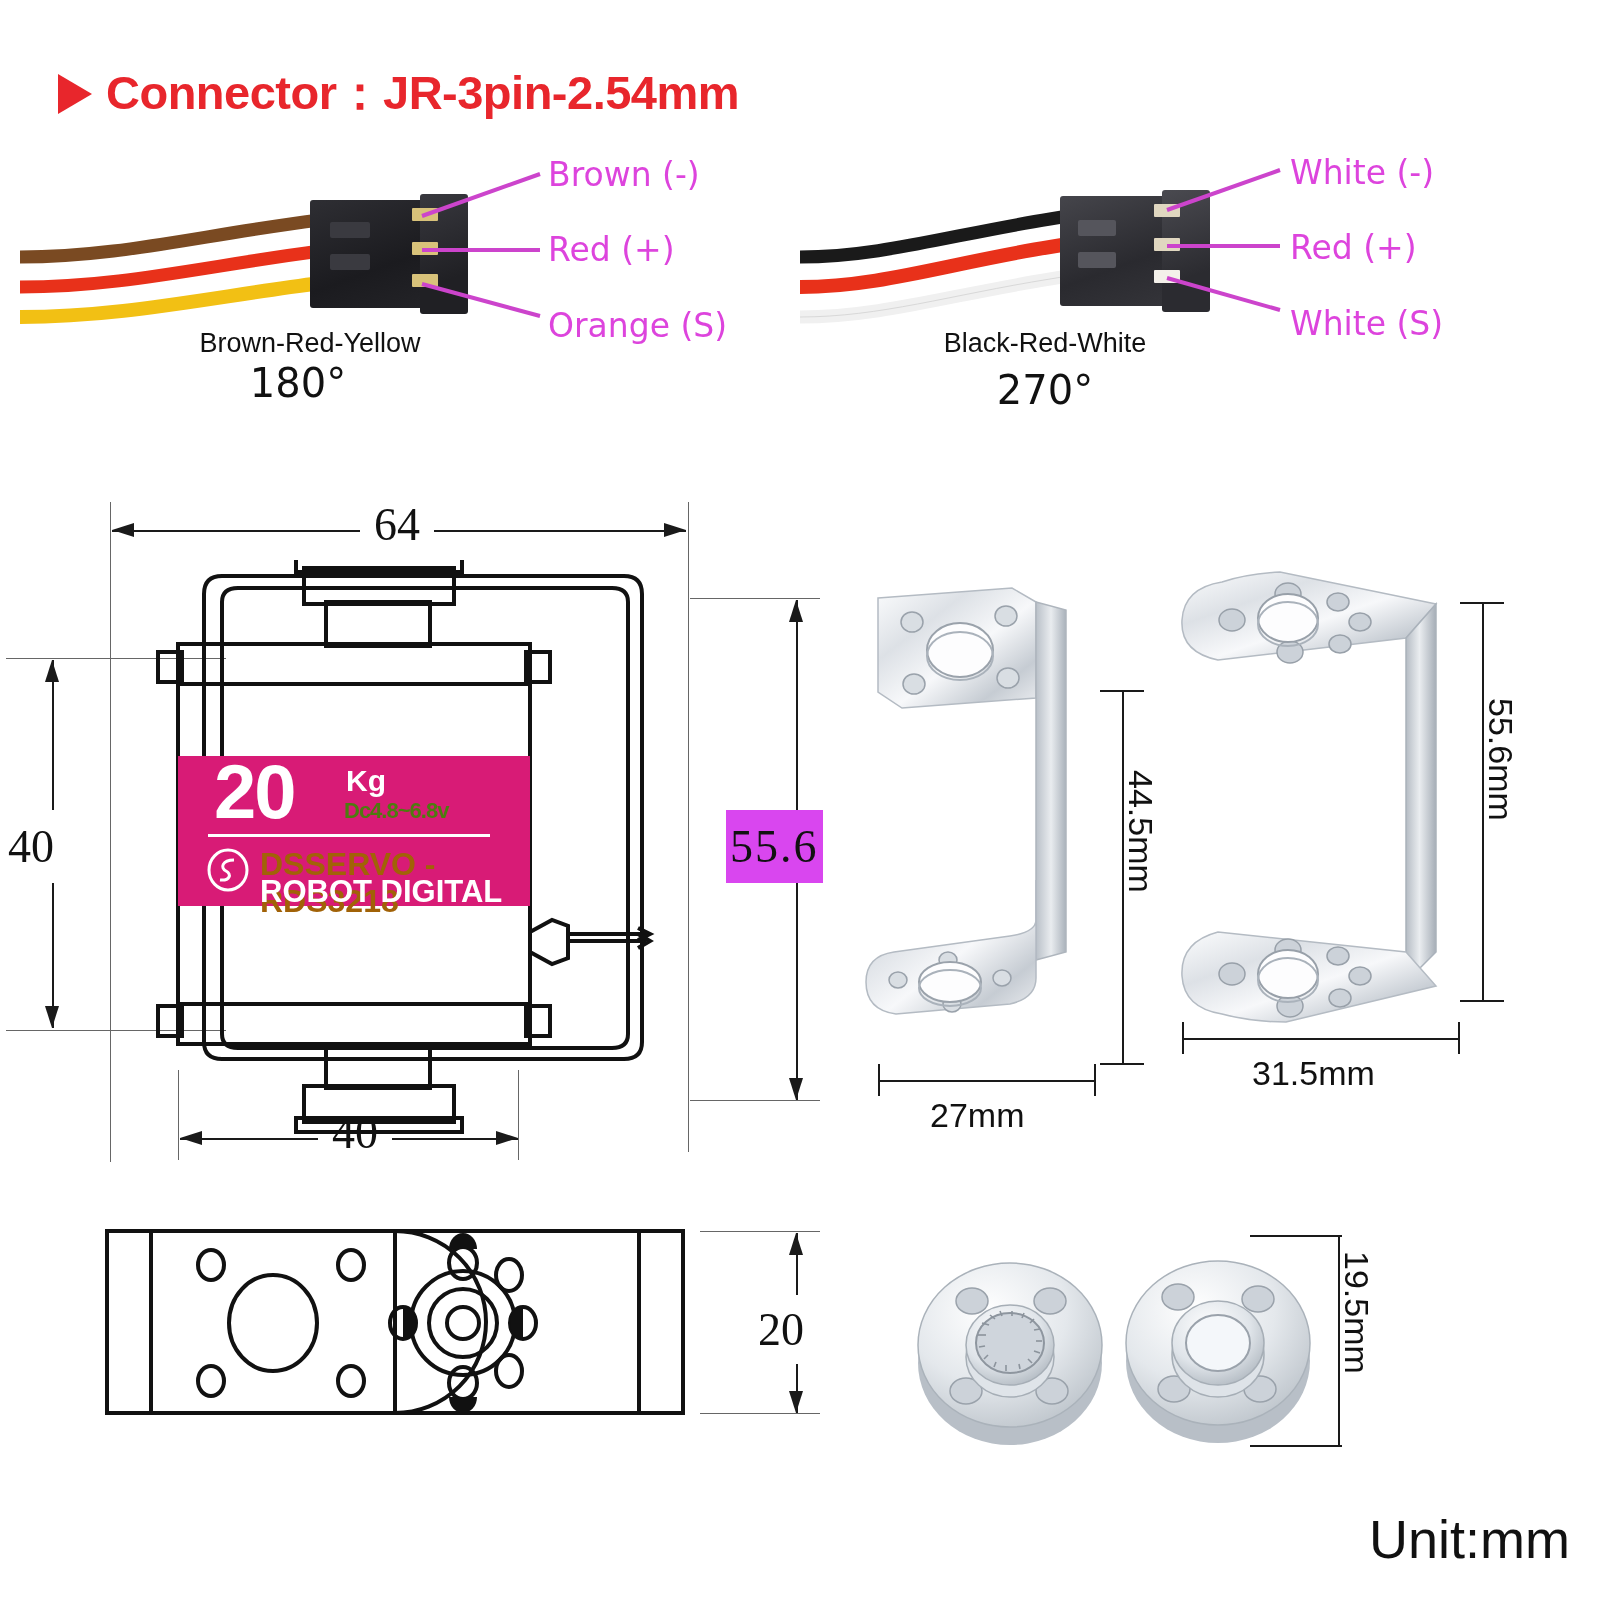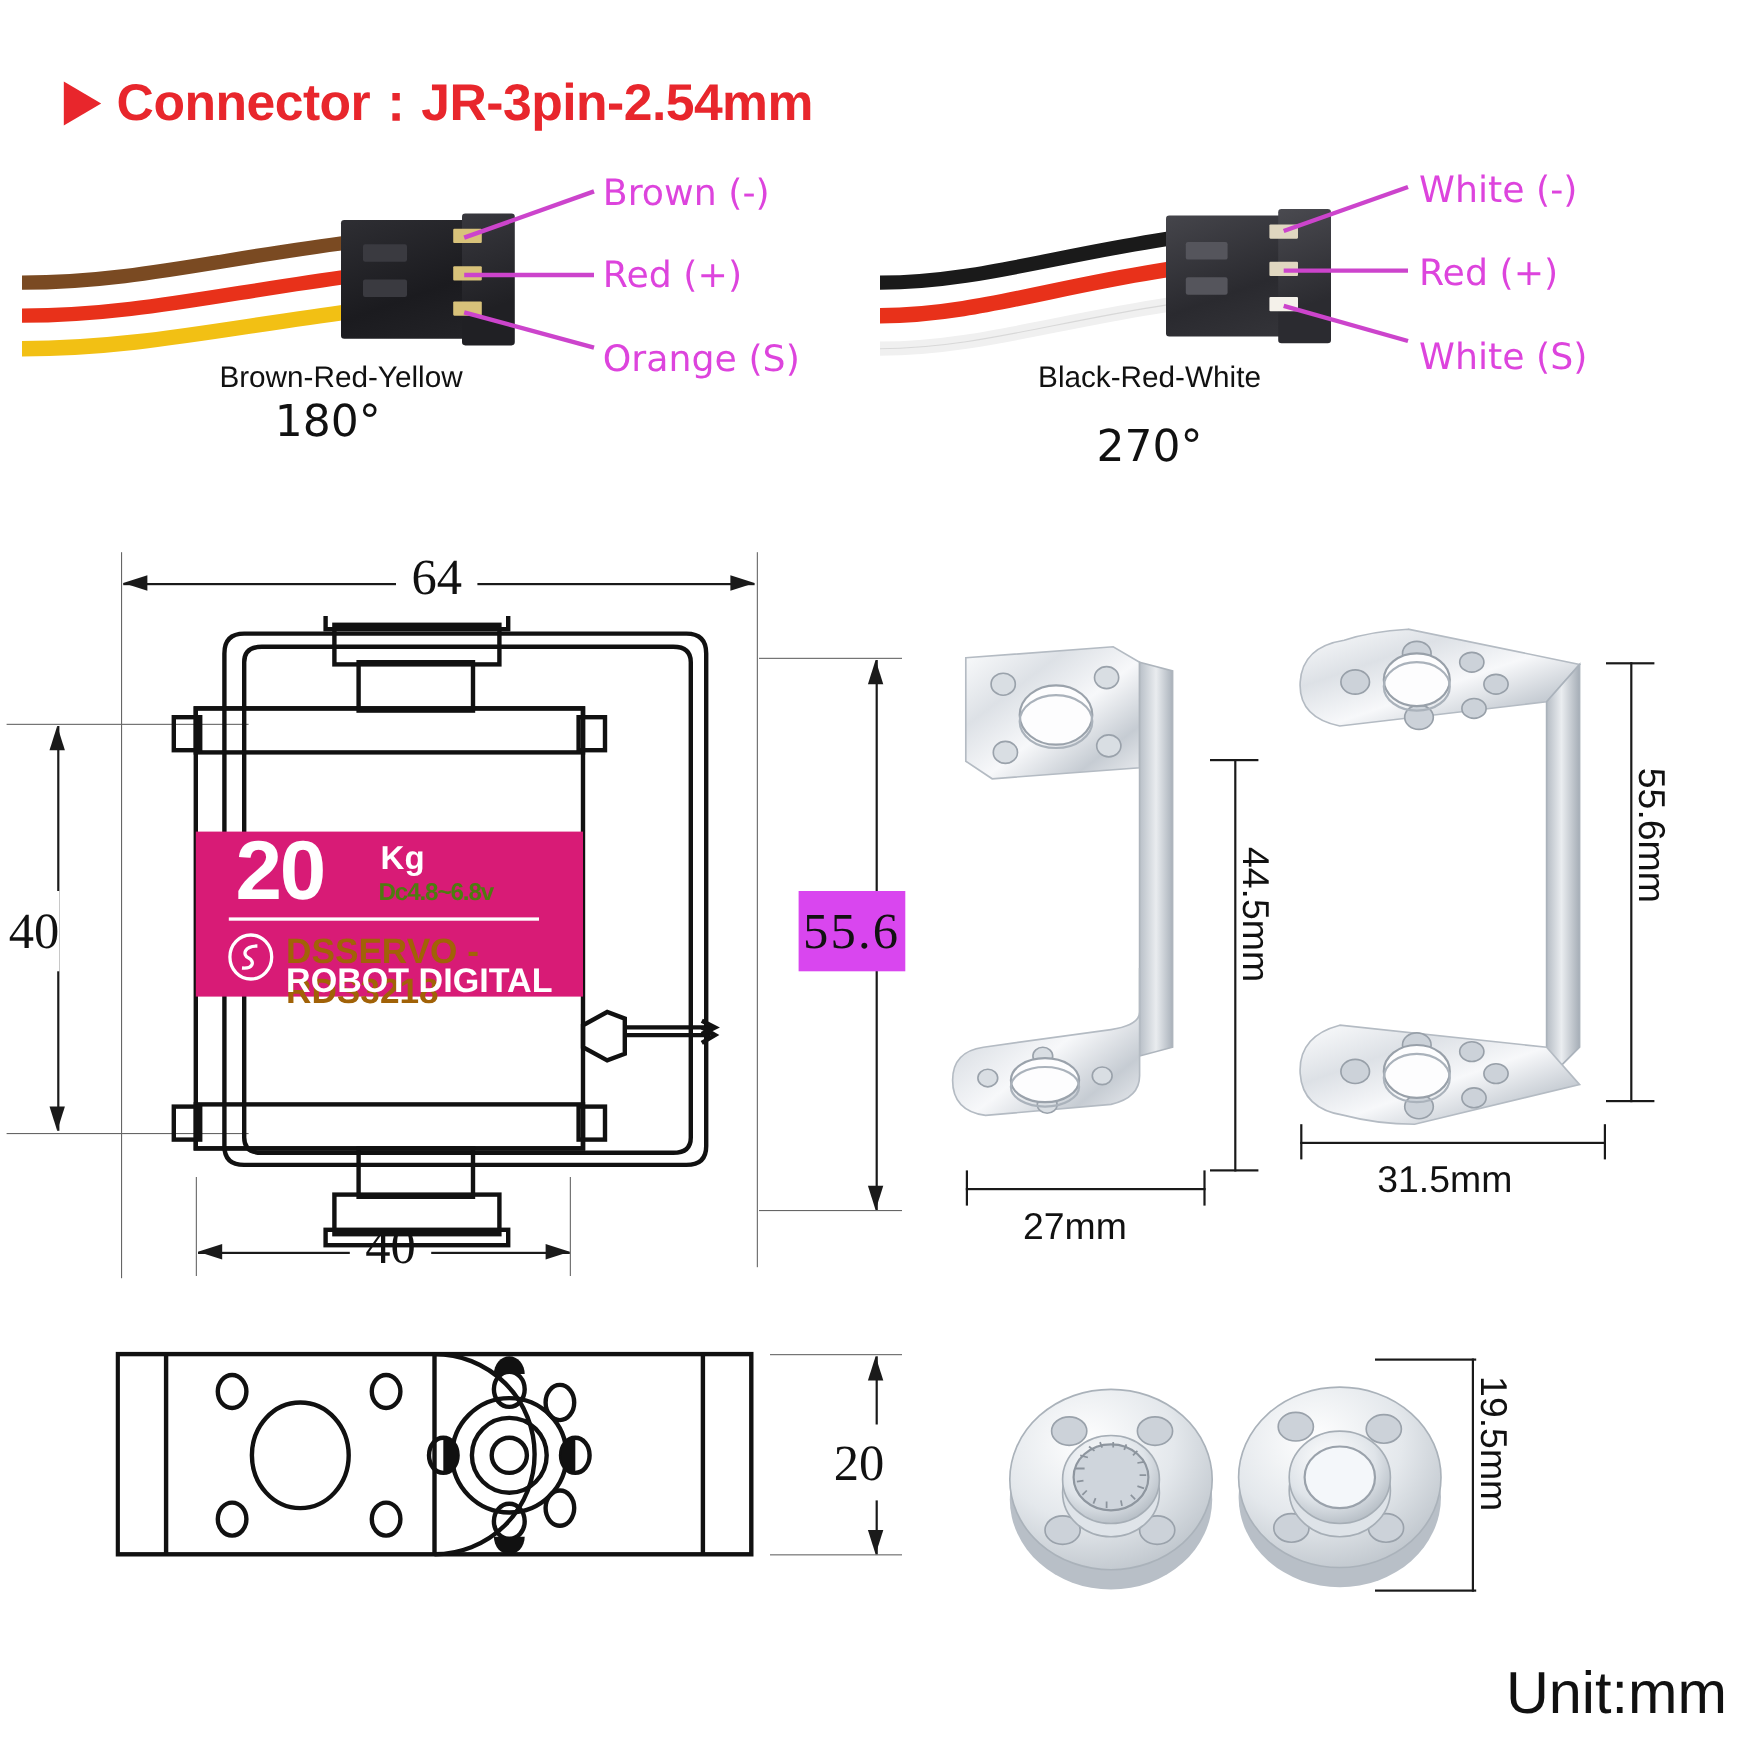--- a/index.html
+++ b/index.html
@@ -105,21 +105,21 @@
     <path d="M22,52 L135,12" stroke="#cc44cc" stroke-width="4" fill="none"></path>
     <path d="M22,88 L135,88" stroke="#cc44cc" stroke-width="4" fill="none"></path>
     <path d="M22,120 L135,152" stroke="#cc44cc" stroke-width="4" fill="none"></path>
   </svg>
 
   <div class="pinlabel" style="left:500px;top:3px;">White (-)</div>
   <div class="pinlabel" style="left:500px;top:78px;">Red (+)</div>
   <div class="pinlabel" style="left:500px;top:154px;">White (S)</div>
 
   <div class="conn-caption" style="position:absolute;left:20px;top:178px;width:470px;">Black-Red-White</div>
-  <div class="conn-angle" style="position:absolute;left:20px;top:208px;width:470px;margin-top:25px;">270°</div>
+  <div class="conn-angle" style="position:absolute;left:20px;top:192px;width:470px;margin-top:25px;">270°</div>
 </div>
 
 <div class="abs" style="left:0px;top:470px;width:860px;height:720px;">
 
   <div class="extline" style="left:110px;top:32px;width:1px;height:660px;background:#666;"></div>
   <div class="extline" style="left:688px;top:32px;width:1px;height:650px;background:#666;"></div>
   <div class="extline" style="left:6px;top:188px;width:220px;height:1px;background:#666;"></div>
   <div class="extline" style="left:6px;top:560px;width:220px;height:1px;background:#666;"></div>
   <div class="extline" style="left:690px;top:128px;width:130px;height:1px;background:#666;"></div>
   <div class="extline" style="left:690px;top:630px;width:130px;height:1px;background:#666;"></div>

